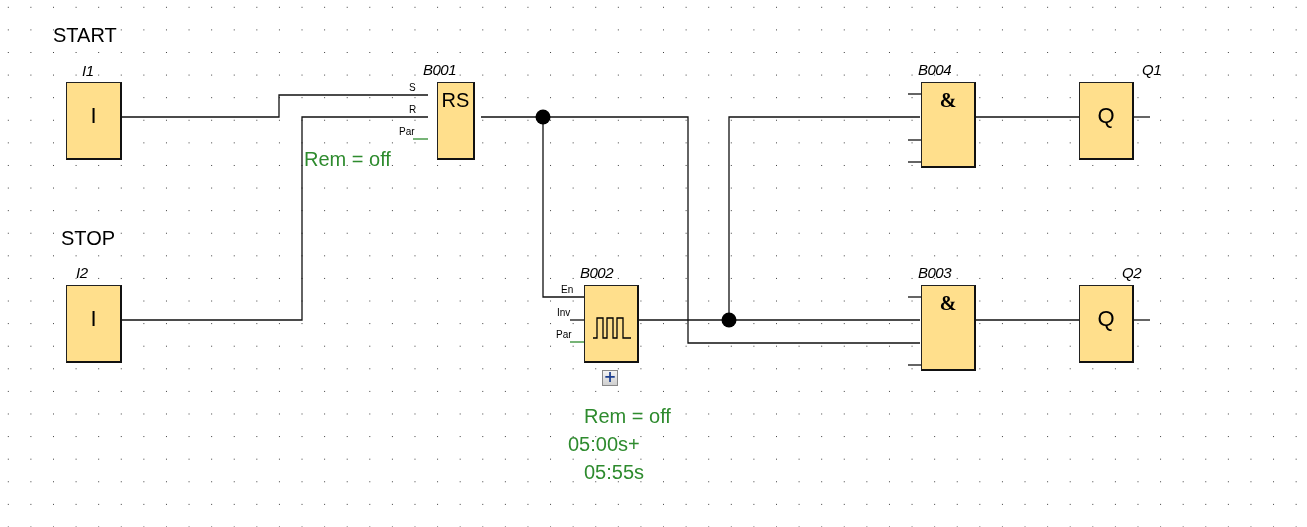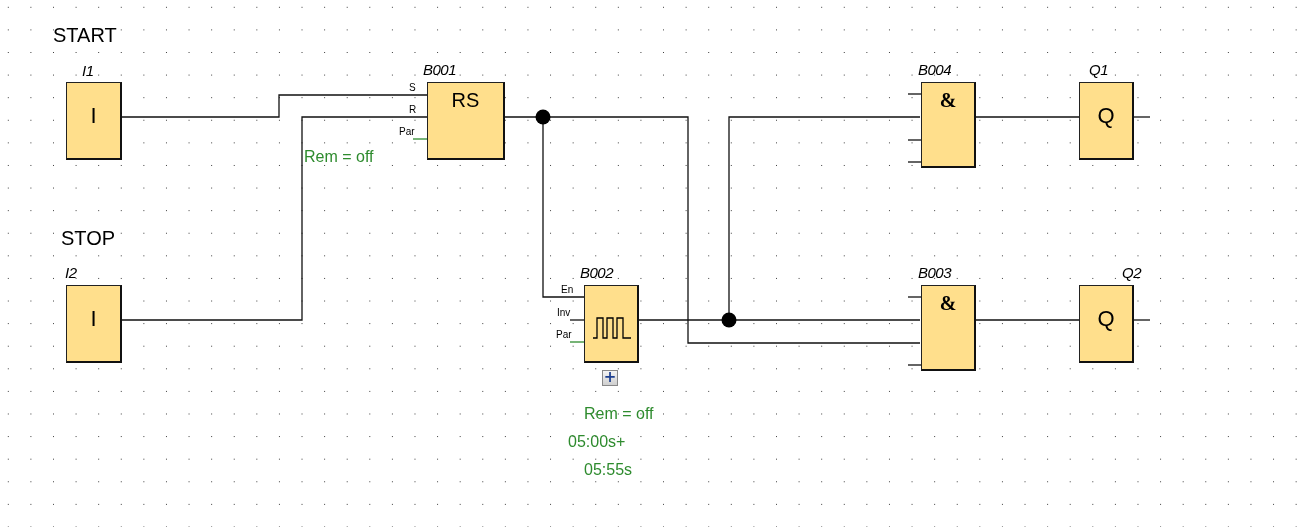--- a/index.html
+++ b/index.html
@@ -10,21 +10,21 @@
     background-size: 22.6px 22.6px;
     background-position: -3px -4px;
     font-family: "Liberation Sans", sans-serif;
     position: relative;
   }
   #canvas { position: absolute; left: 0; top: 0; }
   .lbl { position: absolute; font-family: "Liberation Sans", sans-serif; color: #000; white-space: nowrap; text-align: center; }
   .title { font-size: 20px; }
   .blkname { font-size: 15px; letter-spacing: -0.5px; font-style: italic; }
   .pin { font-size: 10px; }
-  .param { font-size: 16px; color: #2e8b2e; }
+  .param { font-size: 20px; color: #2e8b2e; }
   .block {
     position: absolute; background: #ffdf8c;
     border: 1px solid #222; border-right: 2px solid #111; border-bottom: 2px solid #111;
     box-sizing: border-box;
   }
   .sym { position: absolute; left: 0; right: 0; text-align: center; font-size: 22px; color: #000; }
   .expand-btn {
     position: absolute; width: 16px; height: 16px; box-sizing: border-box;
     border: 1px solid #888; background: linear-gradient(#f4f4f4, #cfcfcf);
     color: #1d3f8f; font-weight: bold; font-size: 15px; line-height: 13px; text-align: center;
@@ -76,30 +76,30 @@
 </svg>
 
 <div class="lbl title" style="left:53px;top:24px">START</div>
 <div class="lbl title" style="left:61px;top:227px">STOP</div>
 
 <div class="lbl blkname" style="left:82px;top:62px">I1</div>
 <div class="block" style="left:66px;top:82px;width:56px;height:78px">
   <div class="sym" style="top:20px">I</div>
 </div>
 
-<div class="lbl blkname" style="left:65px;top:264px">I2</div>
+<div class="lbl blkname" style="left:76px;top:264px">I2</div>
 <div class="block" style="left:66px;top:285px;width:56px;height:78px">
   <div class="sym" style="top:20px">I</div>
 </div>
 
 <div class="lbl blkname" style="left:423px;top:61px">B001</div>
 <div class="lbl pin" style="left:409px;top:82px">S</div>
 <div class="lbl pin" style="left:409px;top:104px">R</div>
 <div class="lbl pin" style="left:399px;top:126px">Par</div>
-<div class="block" style="left:427px;top:82px;width:78px;height:78px">
+<div class="block" style="left:437px;top:82px;width:38px;height:78px">
   <div class="sym" style="top:6px;font-size:20px;font-family:'Liberation Sans Narrow','Liberation Sans',sans-serif">RS</div>
 </div>
 <div class="lbl param" style="left:304px;top:148px">Rem = off</div>
 
 <div class="lbl blkname" style="left:580px;top:264px">B002</div>
 <div class="lbl pin" style="left:561px;top:284px">En</div>
 <div class="lbl pin" style="left:557px;top:307px">Inv</div>
 <div class="lbl pin" style="left:556px;top:329px">Par</div>
 <div class="block" style="left:584px;top:285px;width:55px;height:78px">
   <svg style="position:absolute;left:8px;top:30px" width="40" height="24">
@@ -114,21 +114,21 @@
 <div class="lbl blkname" style="left:918px;top:61px">B004</div>
 <div class="block" style="left:921px;top:82px;width:55px;height:86px">
   <div class="sym" style="top:6px;font-size:20px;font-family:'Liberation Serif',serif;font-weight:bold">&amp;</div>
 </div>
 
 <div class="lbl blkname" style="left:918px;top:264px">B003</div>
 <div class="block" style="left:921px;top:285px;width:55px;height:86px">
   <div class="sym" style="top:6px;font-size:20px;font-family:'Liberation Serif',serif;font-weight:bold">&amp;</div>
 </div>
 
-<div class="lbl blkname" style="left:1089px;top:61px">Q1</div>
+<div class="lbl blkname" style="left:1142px;top:61px">Q1</div>
 <div class="block" style="left:1079px;top:82px;width:55px;height:78px">
   <div class="sym" style="top:20px">Q</div>
 </div>
 
 <div class="lbl blkname" style="left:1122px;top:264px">Q2</div>
 <div class="block" style="left:1079px;top:285px;width:55px;height:78px">
   <div class="sym" style="top:20px">Q</div>
 </div>
 
 </body></html>

